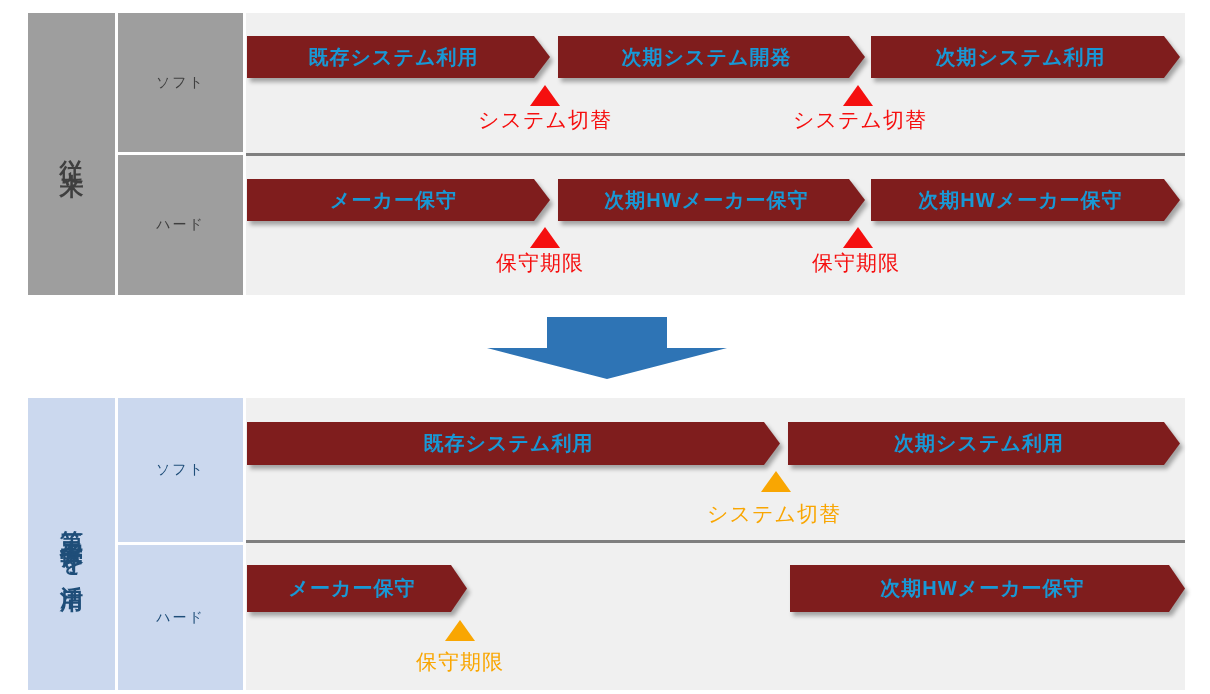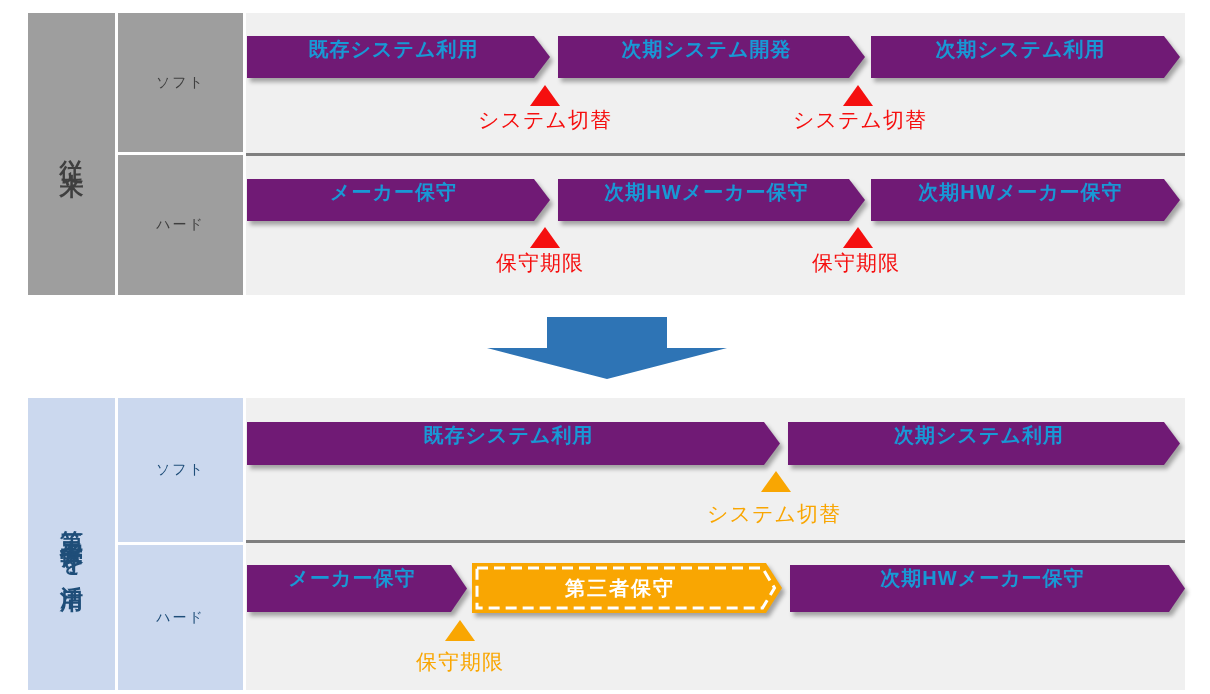--- a/index.html
+++ b/index.html
@@ -17,23 +17,23 @@
   .row-label{font-size:14px;letter-spacing:2px;}
   
   .content{position:absolute;background:#F0F0F0;}
   .hline{position:absolute;background:#7F7F7F;height:3px;}
   
   .parrow{
     position:absolute;height:42px;
     filter:drop-shadow(3px 4px 2px rgba(0,0,0,0.32));
   }
   .parrow .shape{
-    width:100%;height:100%;background:#701a75;
+    width:100%;height:100%;background:#7f1d1d;
     clip-path:polygon(0 0,calc(100% - 16px) 0,100% 50%,calc(100% - 16px) 100%,0 100%);
-    display:flex;justify-content:center;
+    display:flex;align-items:center;justify-content:center;
   }
   .parrow .lbl{
     color:#1898D5;font-weight:bold;font-size:20px;letter-spacing:1px;
     padding-right:10px;white-space:nowrap;
   }
   .parrow.h47{height:47px;}
   
   .hl-wrap{position:absolute;filter:drop-shadow(3px 4px 2px rgba(0,0,0,0.32));}
   .hl-wrap .hl-lbl{
     position:absolute;left:0;top:0;width:296px;height:100%;
@@ -151,27 +151,20 @@
 
   <div class="tri orange" style="left:761px;top:471px;"></div>
   <div class="mlabel orange" style="left:774px;top:500px;">システム切替</div>
 
   <div class="parrow h47" style="left:247px;top:565px;width:220px;">
     <div class="shape">
         <span class="lbl">メーカー保守</span>
       </div>
   </div>
 
-  <div class="hl-wrap" style="left:472px;top:563px;width:310px;height:50px;">
-    <svg width="310" height="50" viewBox="0 0 310 50">
-      <polygon points="0,0 294,0 310,25 294,50 0,50" fill="#F9A602"></polygon>
-      <polygon points="5,5 290.5,5 302.5,25 290.5,45 5,45" fill="none" stroke="#FFFFFF" stroke-width="3" stroke-dasharray="11 6"></polygon>
-    </svg>
-    <div class="hl-lbl">第三者保守</div>
-  </div>
 
   <div class="parrow h47" style="left:790px;top:565px;width:395px;">
     <div class="shape">
         <span class="lbl">次期HWメーカー保守</span>
       </div>
   </div>
 
   <div class="tri orange" style="left:445px;top:620px;"></div>
   <div class="mlabel orange" style="left:460px;top:648px;">保守期限</div>
 

